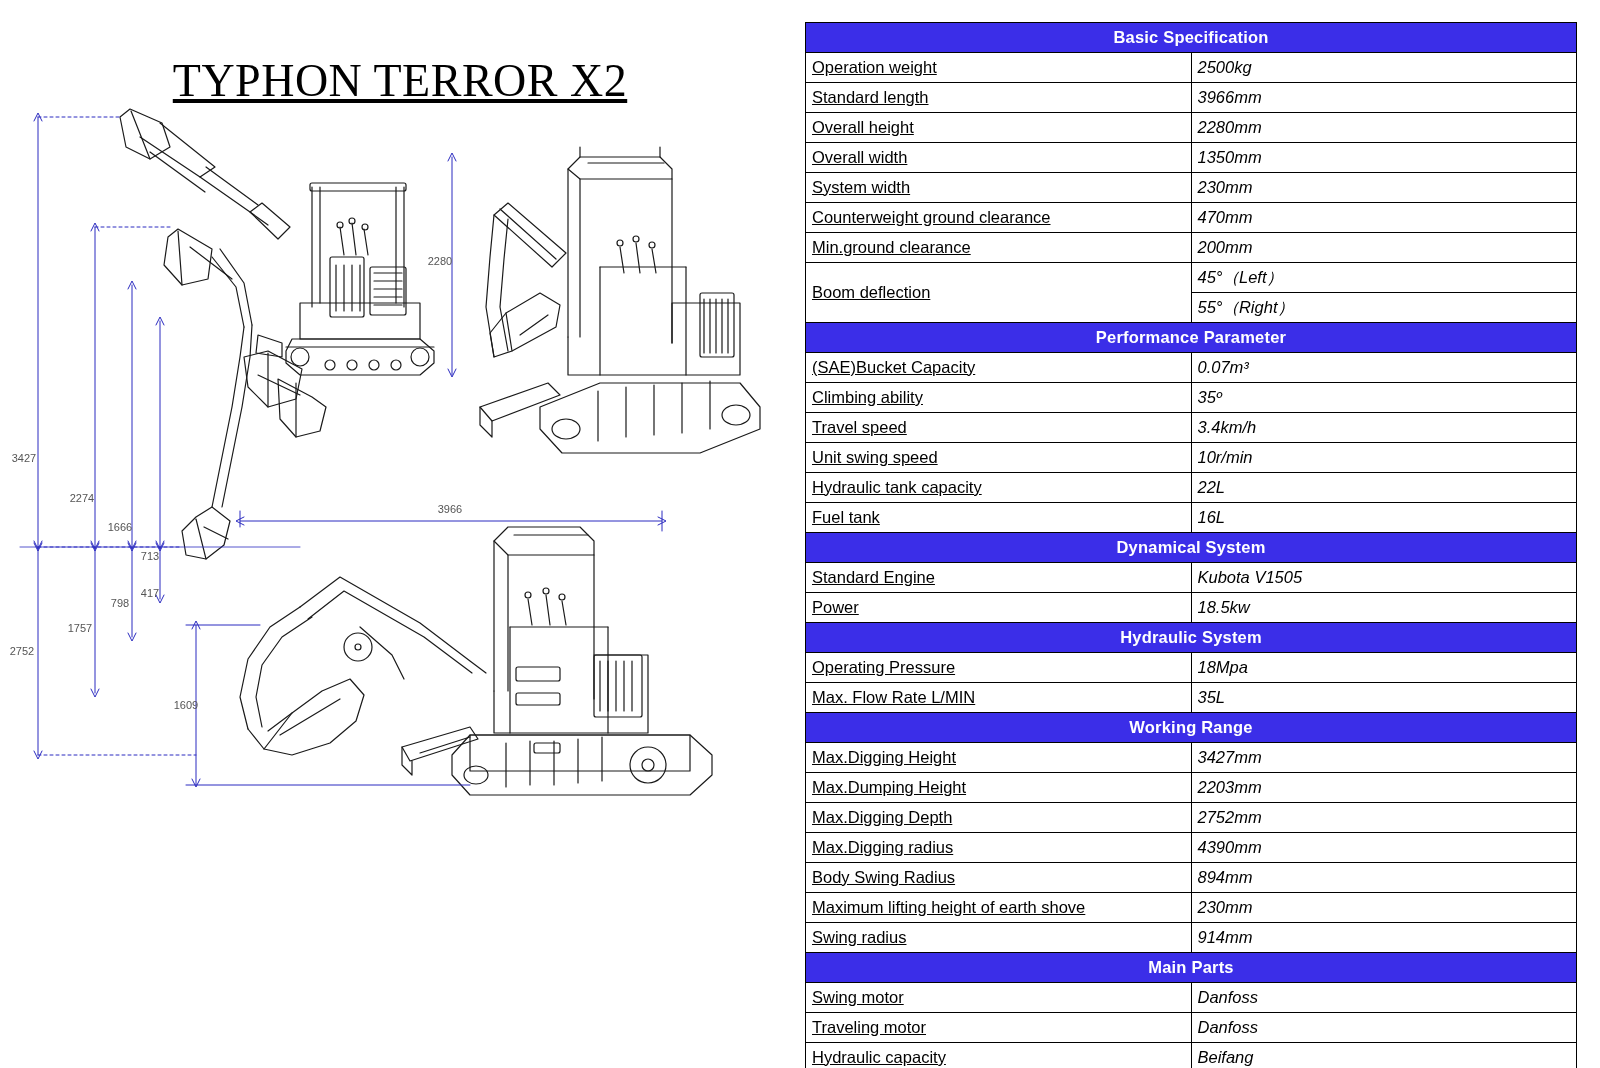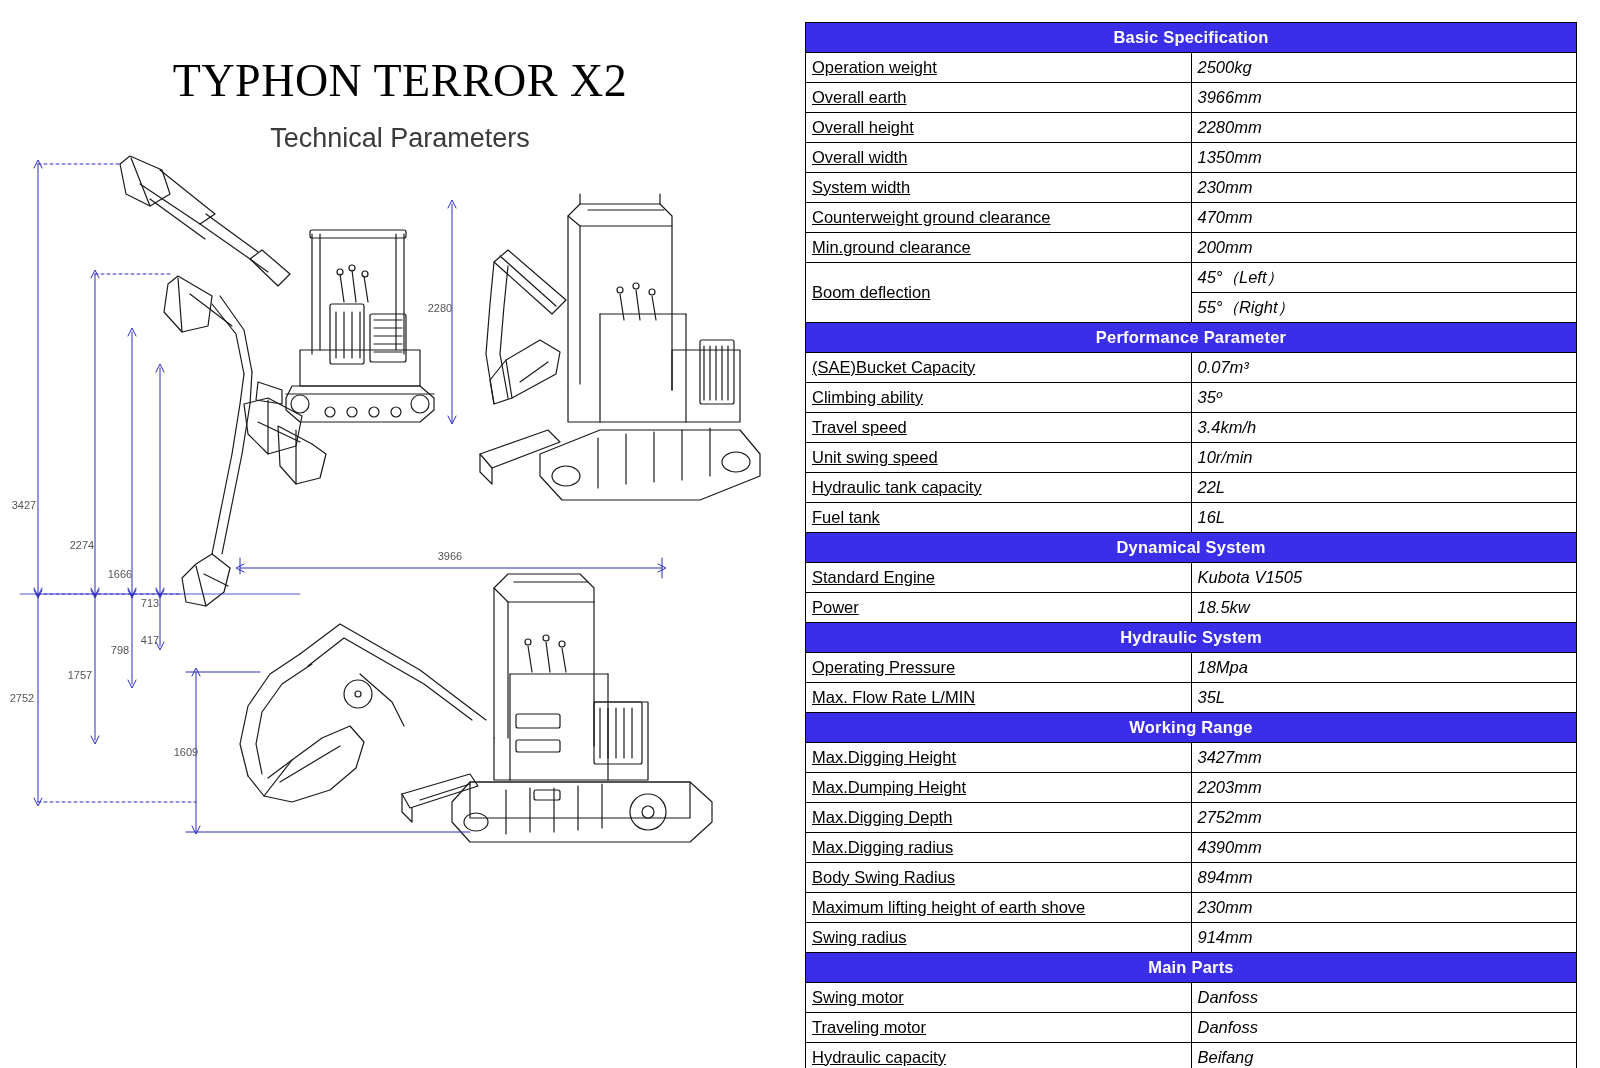--- a/index.html
+++ b/index.html
@@ -21,20 +21,21 @@
     height: 1068px;
     box-sizing: border-box;
   }
 
   
   .left {
     width: 800px;
     height: 868px;
     position: relative;
     box-sizing: border-box;
+    text-decoration: underline;
   }
   .title-block {
     text-align: center;
     padding-top: 56px;
   }
   .main-title {
     font-family: "Liberation Serif", serif;
     font-size: 46px;
     letter-spacing: 0.5px;
     font-weight: 400;
@@ -94,21 +95,20 @@
 </style>
 </head>
 <body>
 
 <div class="page">
 
   <div class="left">
 
     <div class="title-block">
       <div class="main-title">TYPHON TERROR X2</div>
-      <div class="subtitle">Technical Parameters</div>
     </div>
 
     <div class="drawings">
       <svg class="svg-wrap" width="800" height="880" viewBox="0 0 800 880">
         <g fill="none" stroke="#1a1a1a" stroke-width="1.2" stroke-linejoin="round" stroke-linecap="round">
 
           <g>
 
             <path d="M120 10 L130 2 L162 16 L170 40 L150 52 L126 40 Z"></path>
             <path d="M131 4 L150 52"></path>
@@ -333,21 +333,21 @@
       <tbody>
 
         <tr class="section">
           <td colspan="2">Basic Specification</td>
         </tr>
         <tr>
           <td class="label">Operation weight</td>
           <td class="value">2500kg</td>
         </tr>
         <tr>
-          <td class="label">Overall earth</td>
+          <td class="label">Standard length</td>
           <td class="value">3966mm</td>
         </tr>
         <tr>
           <td class="label">Overall height</td>
           <td class="value">2280mm</td>
         </tr>
         <tr>
           <td class="label">Overall width</td>
           <td class="value">1350mm</td>
         </tr>

